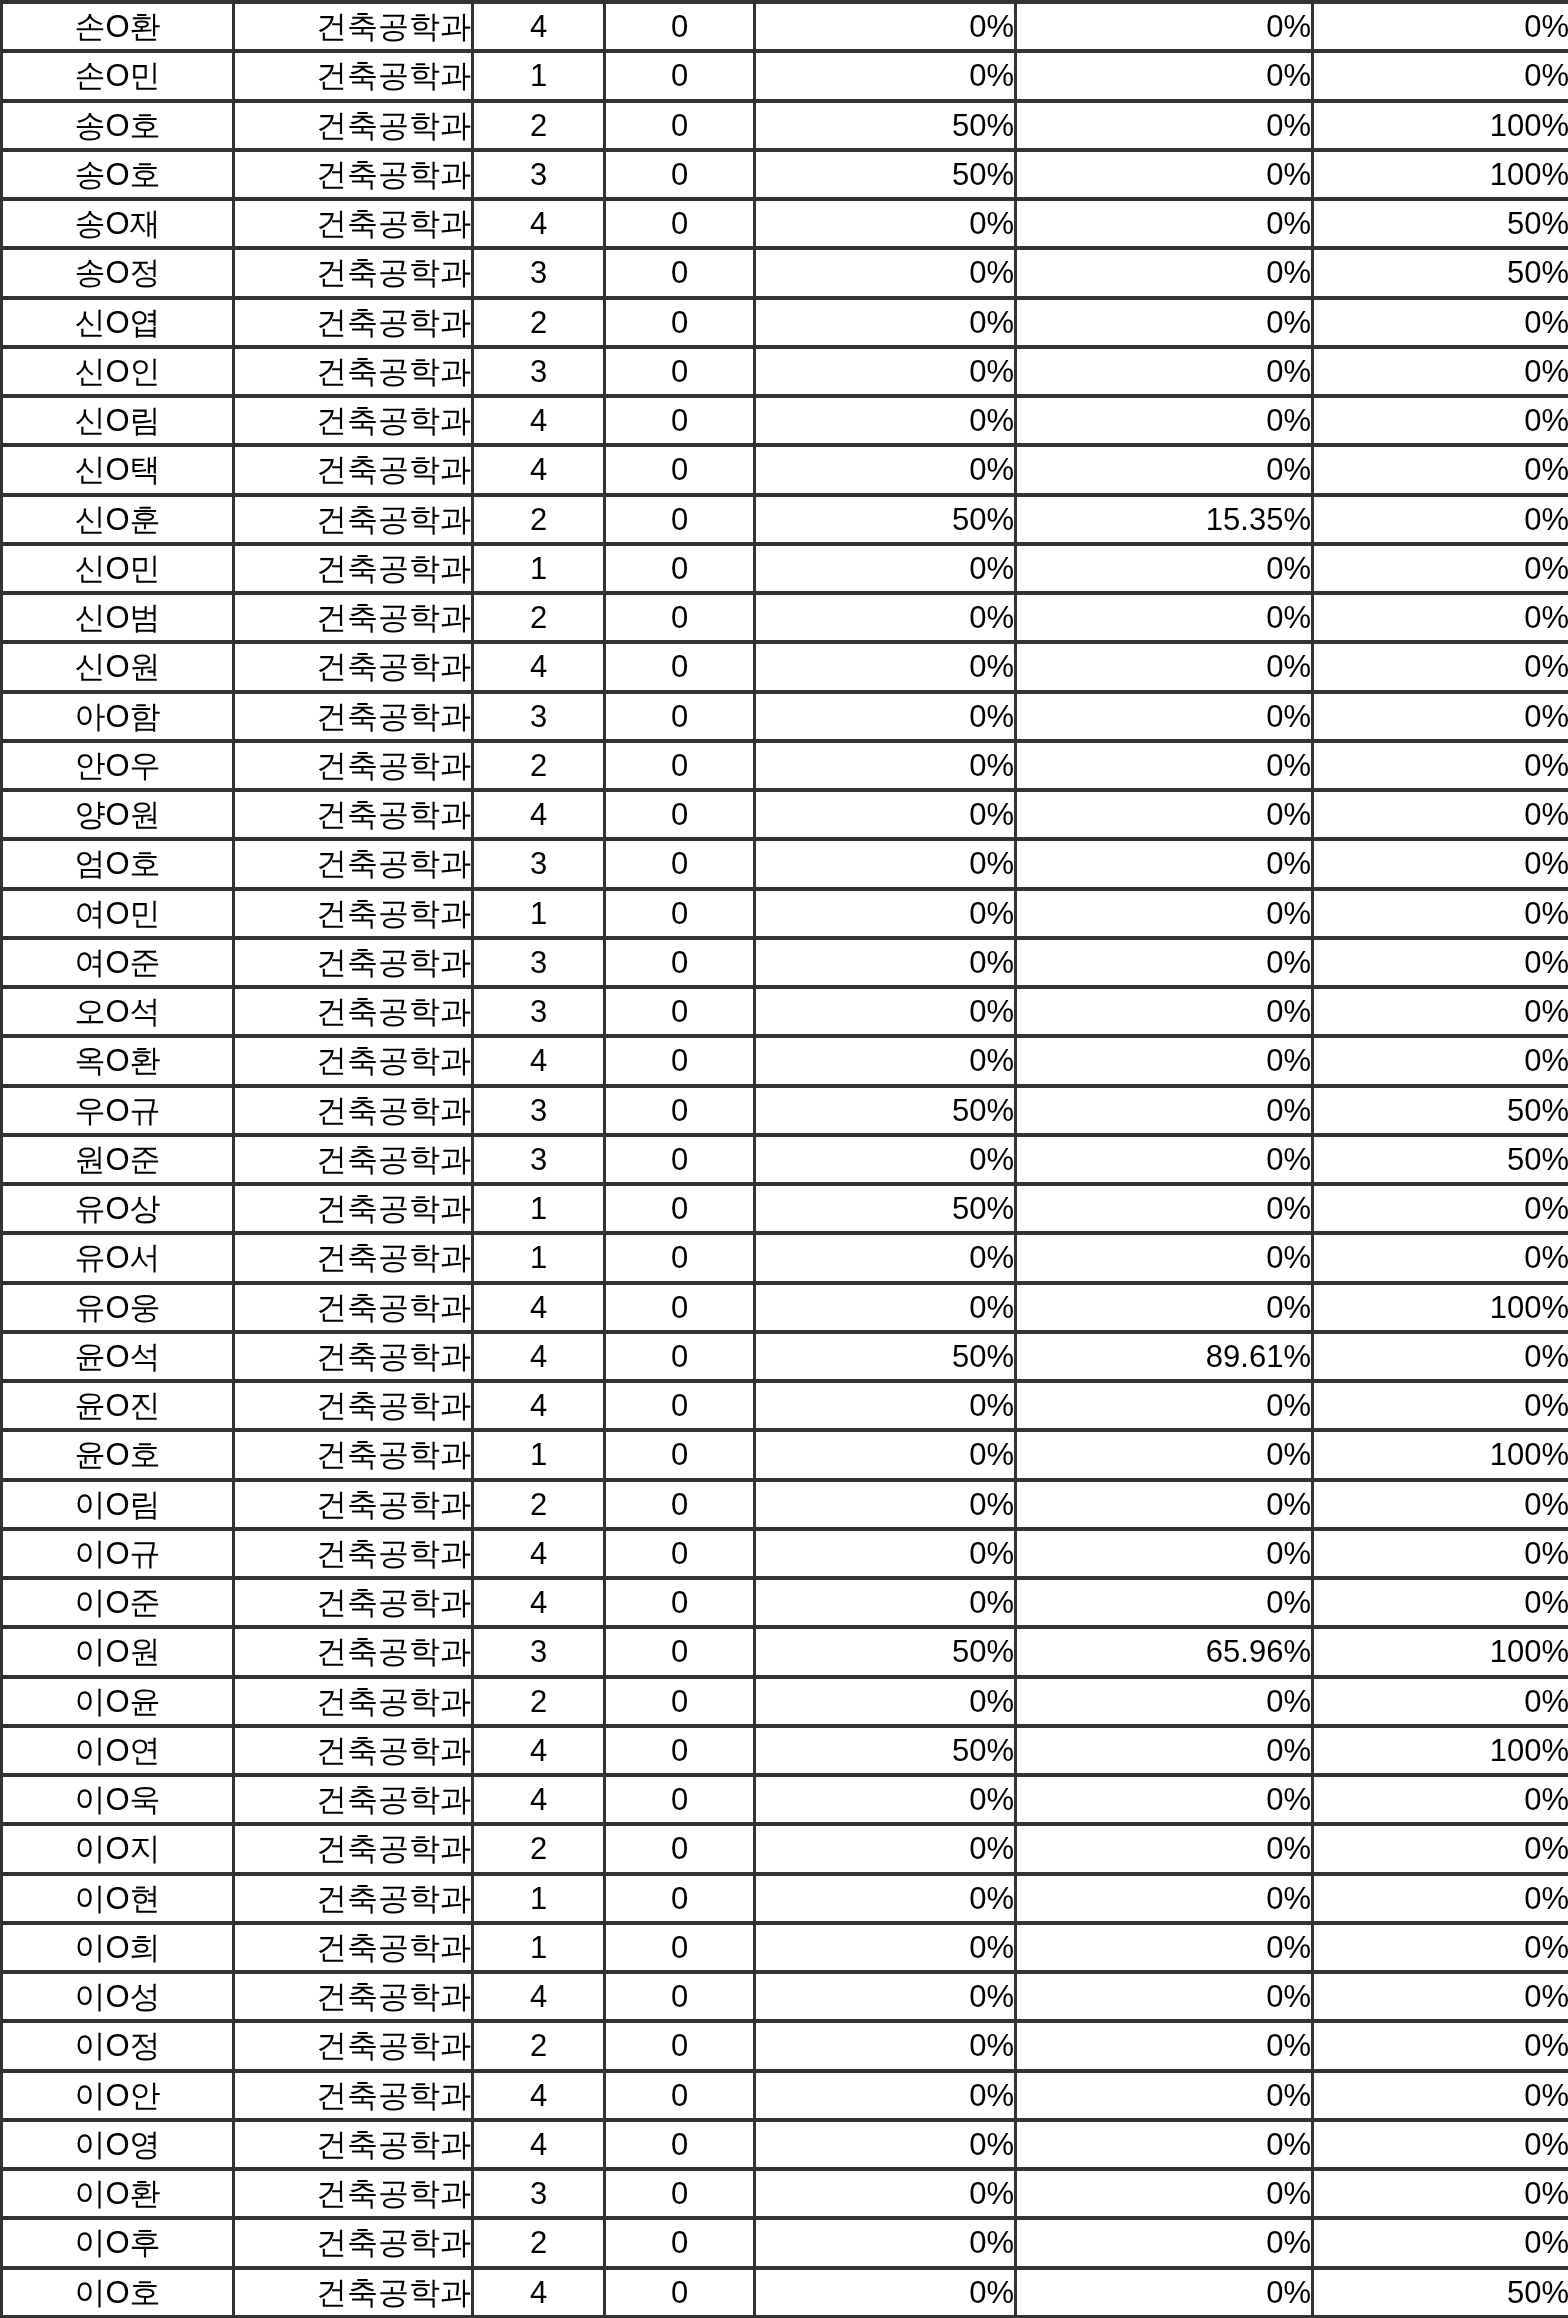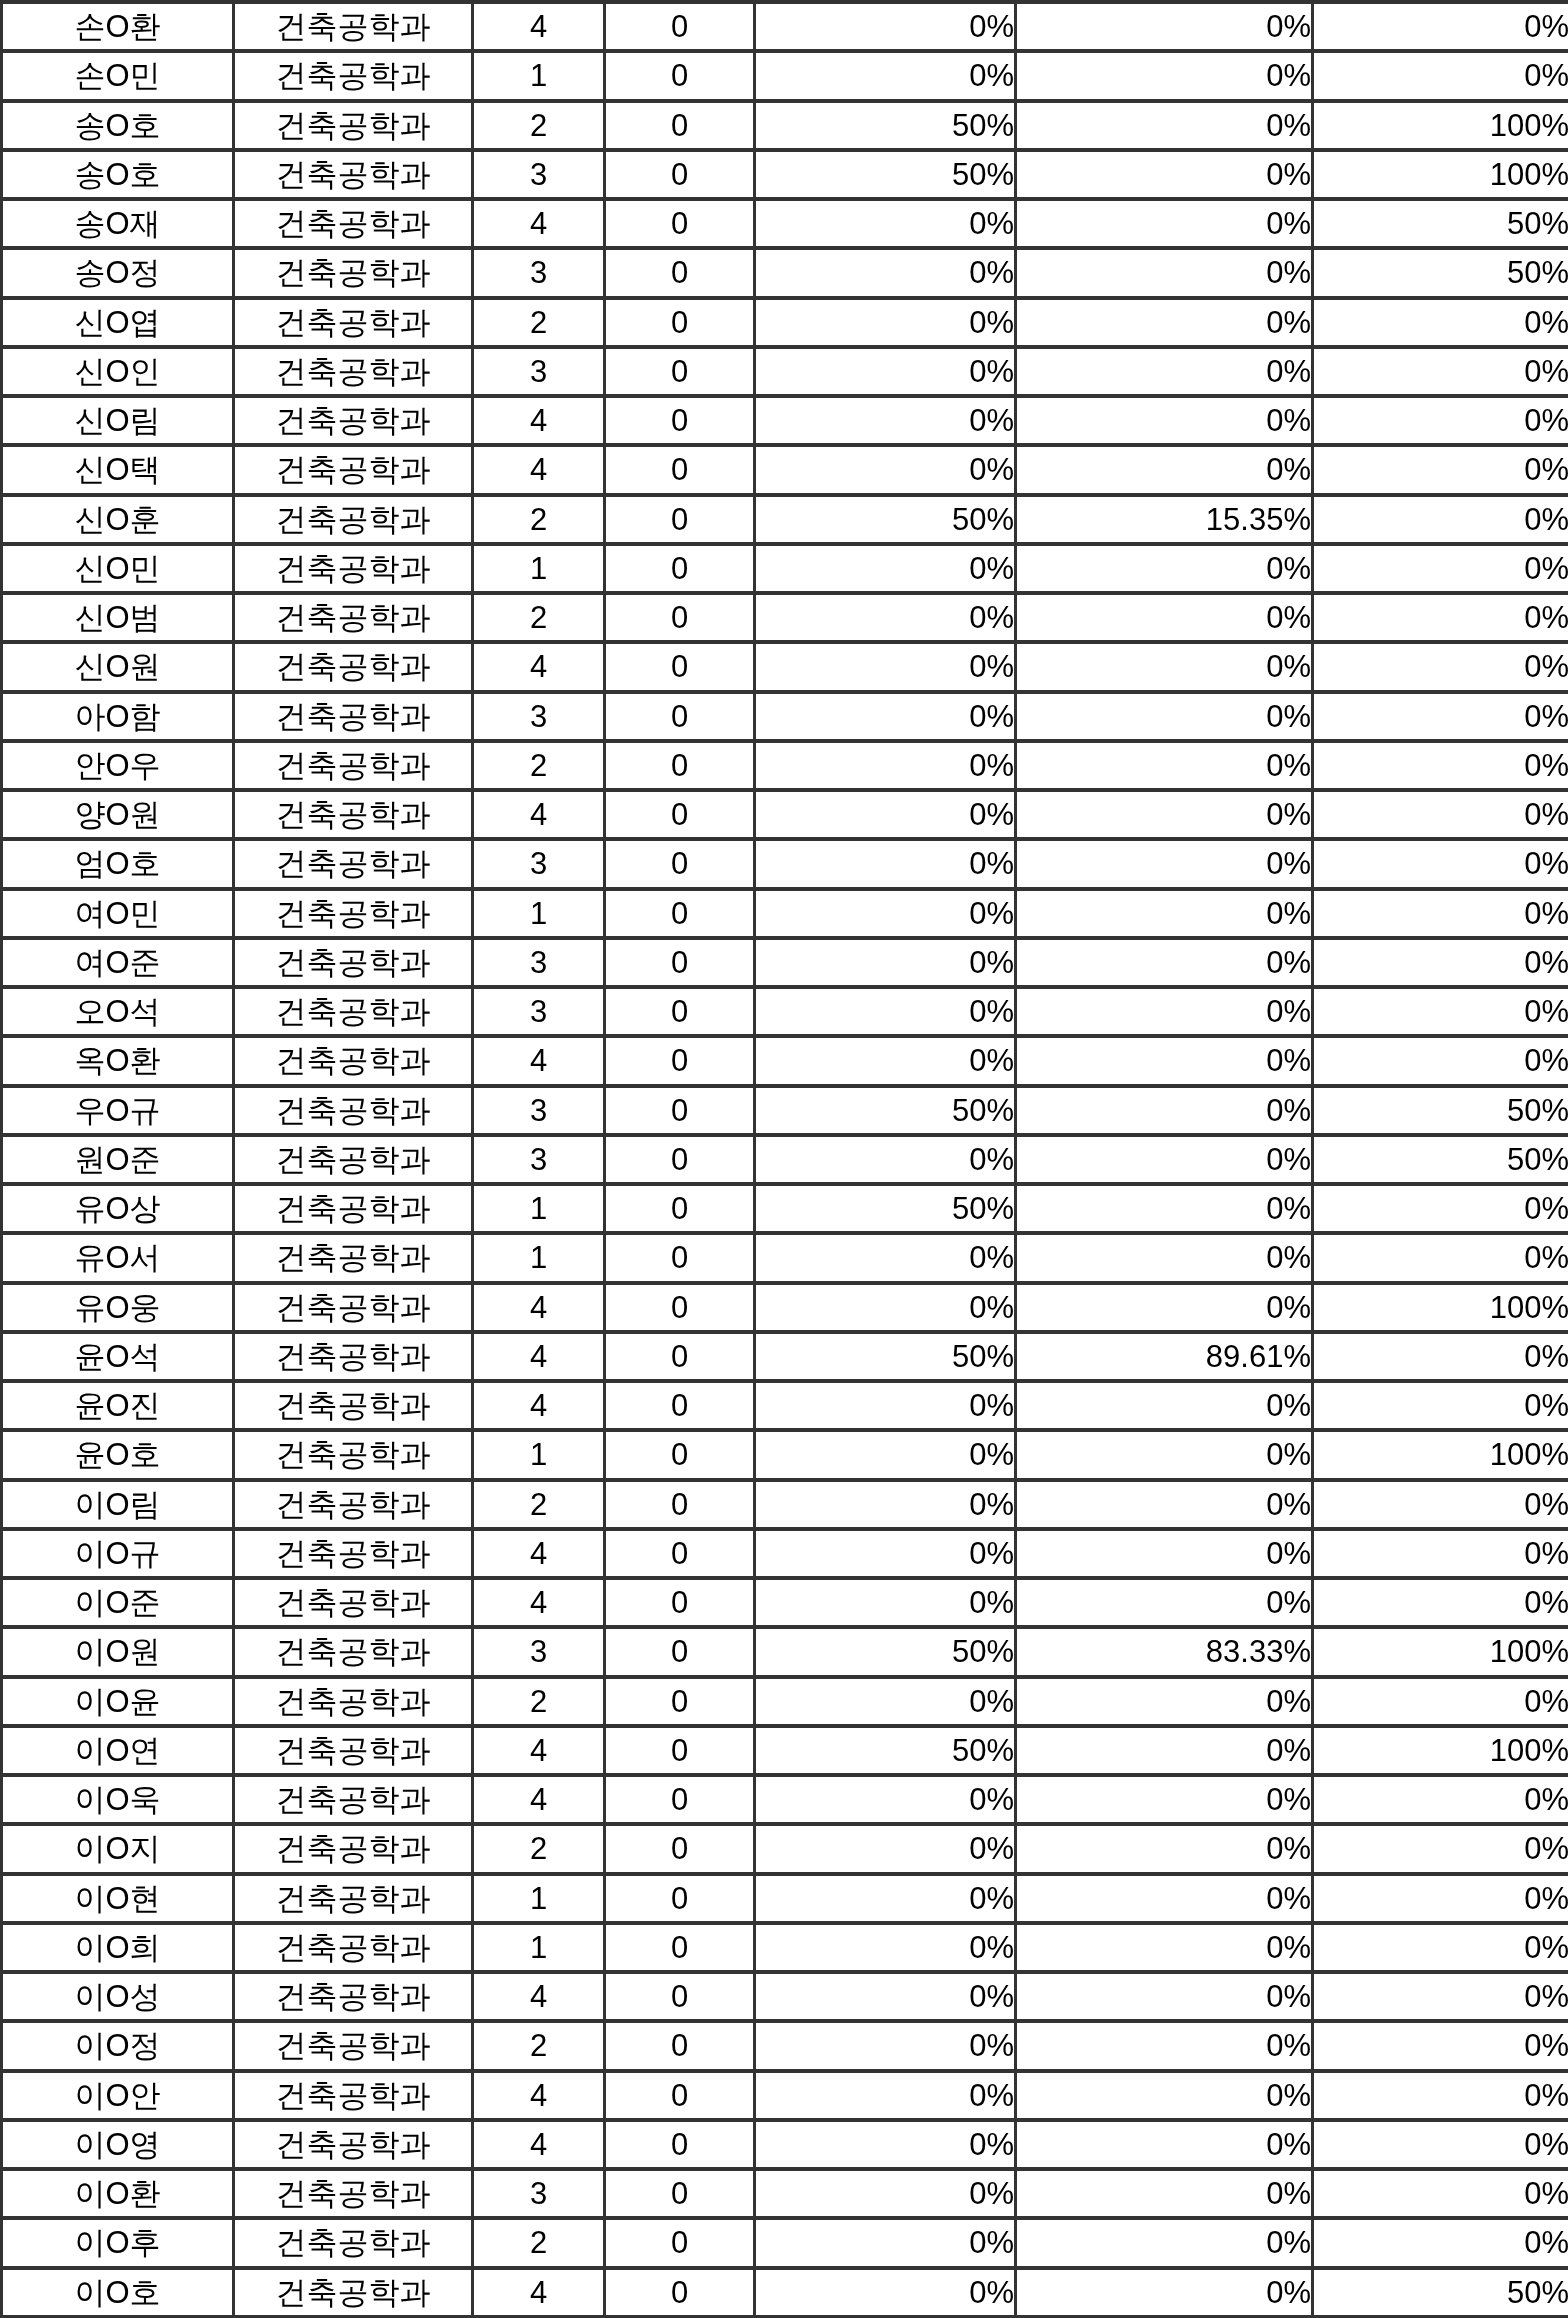--- a/index.html
+++ b/index.html
@@ -25,21 +25,21 @@
     border-bottom-width: 4.6px;
     font-size: 31px;
     line-height: 1;
     padding: 0;
     vertical-align: middle;
     white-space: nowrap;
     overflow: hidden;
     background: #ffffff;
   }
   td.align-center { text-align: center; }
-  td.align-left   { text-align: center;  padding-left: 10.8px; }
+  td.align-left   { text-align: right;  padding-left: 10.8px; }
   td.align-right  { text-align: right; padding-right: 10.8px; }
 </style>
 </head>
 <body>
 
 <table class="sheet">
   <colgroup>
       <col style="width: 232px;">
       <col style="width: 239px;">
       <col style="width: 132px;">
@@ -345,21 +345,21 @@
         <td class="align-right">0%</td>
         <td class="align-right">0%</td>
         <td class="align-right">0%</td>
       </tr>
       <tr>
         <td class="align-center">이O원</td>
         <td class="align-left">건축공학과</td>
         <td class="align-center">3</td>
         <td class="align-center">0</td>
         <td class="align-right">50%</td>
-        <td class="align-right">83.33%</td>
+        <td class="align-right">65.96%</td>
         <td class="align-right">100%</td>
       </tr>
       <tr>
         <td class="align-center">이O윤</td>
         <td class="align-left">건축공학과</td>
         <td class="align-center">2</td>
         <td class="align-center">0</td>
         <td class="align-right">0%</td>
         <td class="align-right">0%</td>
         <td class="align-right">0%</td>

